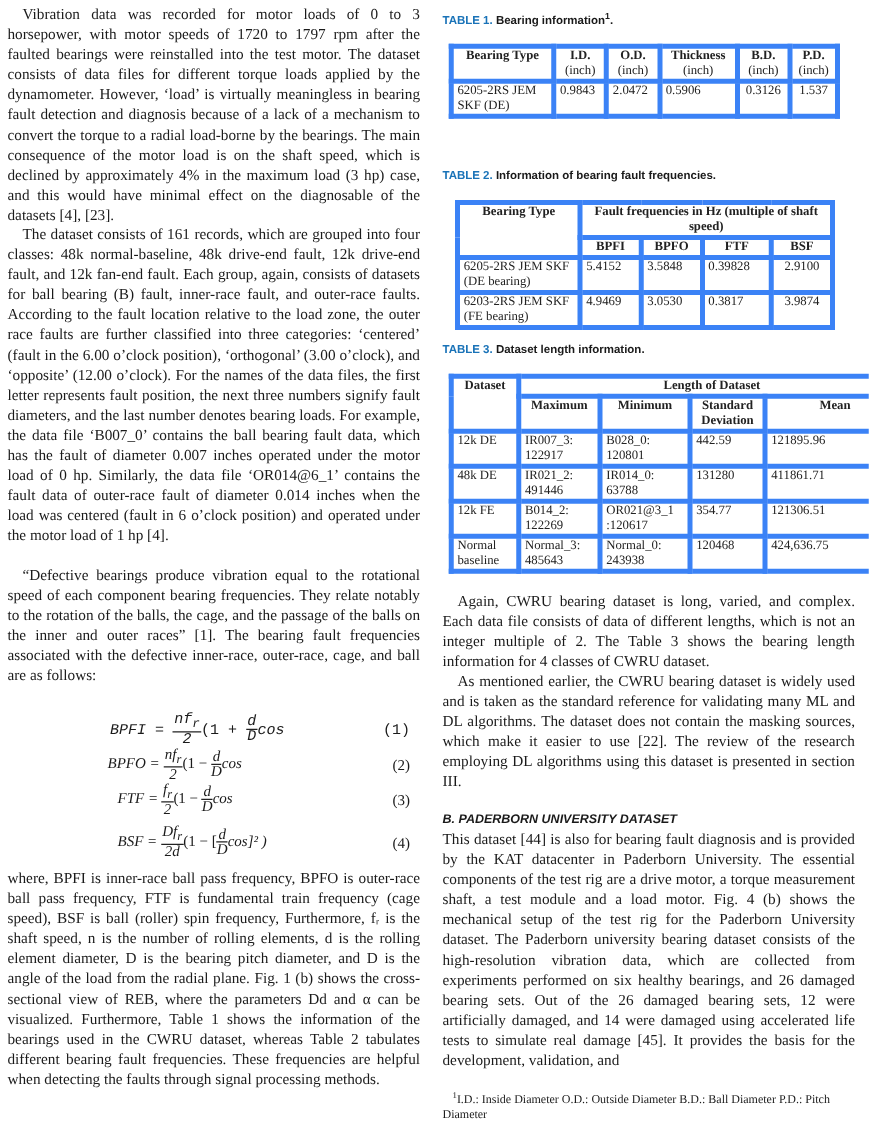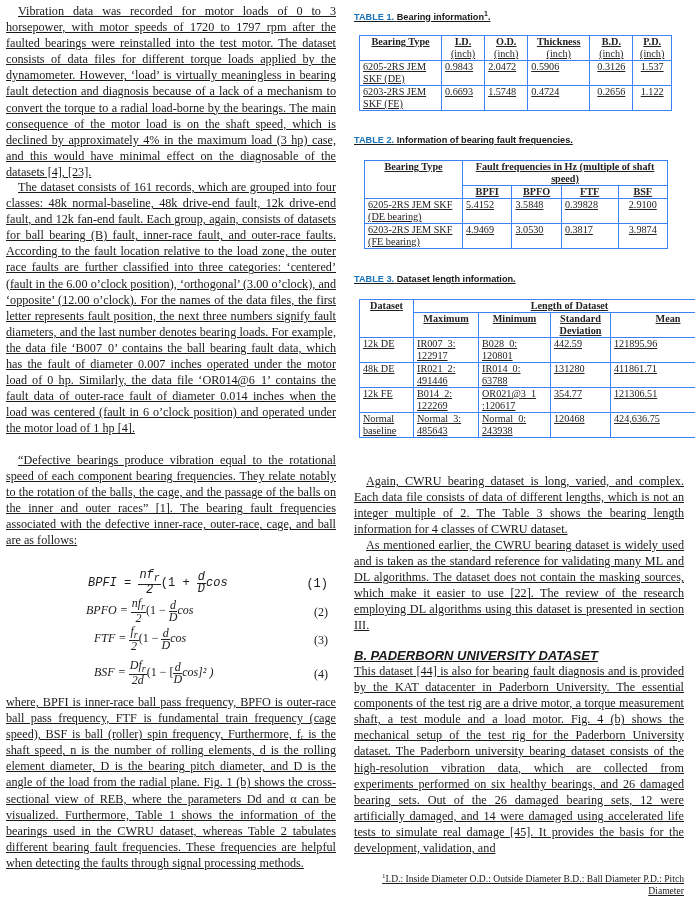--- a/index.html
+++ b/index.html
@@ -3,33 +3,33 @@
 <meta charset="utf-8">
 <style>
   * { margin:0; padding:0; box-sizing:border-box; }
   html, body { width:695px; height:904px; background:#fff; overflow:hidden; }
   body { position:relative; font-family:"Liberation Serif", serif; color:#1a1a1a; font-size:12.2px; line-height:16.1px; }
   .col { position:absolute; top:0; width:330px; }
   .col.left { left:6px; }
   .col.right { left:354px; }
   p { text-align:justify; hyphens:none; }
   p.indent { text-indent:12px; }
-  .abs { position:absolute;text-decoration:underline; }
+  .abs { position:absolute; }
   .tcap { font-family:"Liberation Sans", sans-serif; font-weight:bold; font-size:9.2px; color:#1a1a1a; }
   .tcap .lbl { color:#1a73b8; }
   table { border-collapse:collapse; font-family:"Liberation Serif", serif; font-size:10.2px; line-height:12px; color:#222; }
-  td, th { border:1px solid #3b82f6; padding:0 3px; vertical-align:top; }
+  td, th { border:4px solid #3b82f6; padding:0 3px; vertical-align:top; }
   th { font-weight:bold; text-align:center; }
   .c { text-align:center; }
   .eqrow { position:absolute; left:0; width:330px; height:24px; font-style:italic; font-size:12px; }
   .eqnum { position:absolute; right:8px; top:6px; font-style:normal; }
   .frac { display:inline-block; vertical-align:middle; text-align:center; line-height:11px; }
   .frac span { display:block; }
   .frac .num { border-bottom:1px solid #222; padding:0 1px; }
-  .sec { font-family:"Liberation Sans", sans-serif; font-weight:bold; font-style:italic; font-size:13px; color:#1a1a1a; }
+  .sec { font-family:"Liberation Sans", sans-serif; font-weight:bold; font-style:italic; font-size:10px; color:#1a1a1a; }
   .foot { font-size:9.6px; line-height:12px; }
   sup { font-size:7px; }
 </style>
 </head>
 <body>
 
 <div class="col left">
   <p class="indent abs" style="top:3px;width:330px;">Vibration data was recorded for motor loads of 0 to 3 horsepower, with motor speeds of 1720 to 1797 rpm after the faulted bearings were reinstalled into the test motor. The dataset consists of data files for different torque loads applied by the dynamometer. However, ‘load’ is virtually meaningless in bearing fault detection and diagnosis because of a lack of a mechanism to convert the torque to a radial load-borne by the bearings. The main consequence of the motor load is on the shaft speed, which is declined by approximately 4% in the maximum load (3 hp) case, and this would have minimal effect on the diagnosable of the datasets [4], [23].</p>
   <p class="indent abs" style="top:179px;width:330px;">The dataset consists of 161 records, which are grouped into four classes: 48k normal-baseline, 48k drive-end fault, 12k drive-end fault, and 12k fan-end fault. Each group, again, consists of datasets for ball bearing (B) fault, inner-race fault, and outer-race faults. According to the fault location relative to the load zone, the outer race faults are further classified into three categories: ‘centered’ (fault in the 6.00 o’clock position), ‘orthogonal’ (3.00 o’clock), and ‘opposite’ (12.00 o’clock). For the names of the data files, the first letter represents fault position, the next three numbers signify fault diameters, and the last number denotes bearing loads. For example, the data file ‘B007_0’ contains the ball bearing fault data, which has the fault of diameter 0.007 inches operated under the motor load of 0 hp. Similarly, the data file ‘OR014@6_1’ contains the fault data of outer-race fault of diameter 0.014 inches when the load was centered (fault in 6 o’clock position) and operated under the motor load of 1 hp [4].</p>
   <p class="indent abs" style="top:452px;width:330px;">“Defective bearings produce vibration equal to the rotational speed of each component bearing frequencies. They relate notably to the rotation of the balls, the cage, and the passage of the balls on the inner and outer races” [1]. The bearing fault frequencies associated with the defective inner-race, outer-race, cage, and ball are as follows:</p>
@@ -82,28 +82,20 @@
       <th style="font-weight:normal;"><b>B.D.</b><br><span>(inch)</span></th>
       <th style="font-weight:normal;"><b>P.D.</b><br><span>(inch)</span></th>
     </tr>
     <tr>
       <td>6205-2RS JEM SKF (DE)</td>
       <td>0.9843</td>
       <td>2.0472</td>
       <td>0.5906</td>
       <td class="c">0.3126</td>
       <td class="c">1.537</td>
-    </tr>
-    <tr>
-      <td>6203-2RS JEM SKF (FE)</td>
-      <td>0.6693</td>
-      <td>1.5748</td>
-      <td>0.4724</td>
-      <td class="c">0.2656</td>
-      <td class="c">1.122</td>
     </tr>
   </tbody>
     </table>
 
   <div class="tcap abs" style="top:132px;left:0;">
     <span class="lbl">TABLE 2.</span>
     <span>Information of bearing fault frequencies.</span>
   </div>
   <table class="abs" style="top:160px;left:10px;width:304px;">
     <tbody>
@@ -181,16 +173,16 @@
   </tbody>
     </table>
 
   <p class="indent abs" style="top:473px;width:330px;">Again, CWRU bearing dataset is long, varied, and complex. Each data file consists of data of different lengths, which is not an integer multiple of 2. The Table 3 shows the bearing length information for 4 classes of CWRU dataset.</p>
   <p class="indent abs" style="top:537px;width:330px;">As mentioned earlier, the CWRU bearing dataset is widely used and is taken as the standard reference for validating many ML and DL algorithms. The dataset does not contain the masking sources, which make it easier to use [22]. The review of the research employing DL algorithms using this dataset is presented in section III.</p>
 
   <div class="sec abs" style="top:648px;left:0;">B. PADERBORN UNIVERSITY DATASET</div>
 
   <p class="abs" style="top:663px;width:330px;">This dataset [44] is also for bearing fault diagnosis and is provided by the KAT datacenter in Paderborn University. The essential components of the test rig are a drive motor, a torque measurement shaft, a test module and a load motor. Fig. 4 (b) shows the mechanical setup of the test rig for the Paderborn University dataset. The Paderborn university bearing dataset consists of the high-resolution vibration data, which are collected from experiments performed on six healthy bearings, and 26 damaged bearing sets. Out of the 26 damaged bearing sets, 12 were artificially damaged, and 14 were damaged using accelerated life tests to simulate real damage [45]. It provides the basis for the development, validation, and</p>
 
-  <div class="foot abs" style="top:870px;width:330px;text-indent:8px;text-align:right;">
+  <div class="foot abs" style="top:870px;width:330px;text-indent:8px;">
     <sup>1</sup><span>I.D.: Inside Diameter O.D.: Outside Diameter B.D.: Ball Diameter P.D.: Pitch Diameter</span>
   </div>
 </div>
 
 </body></html>

